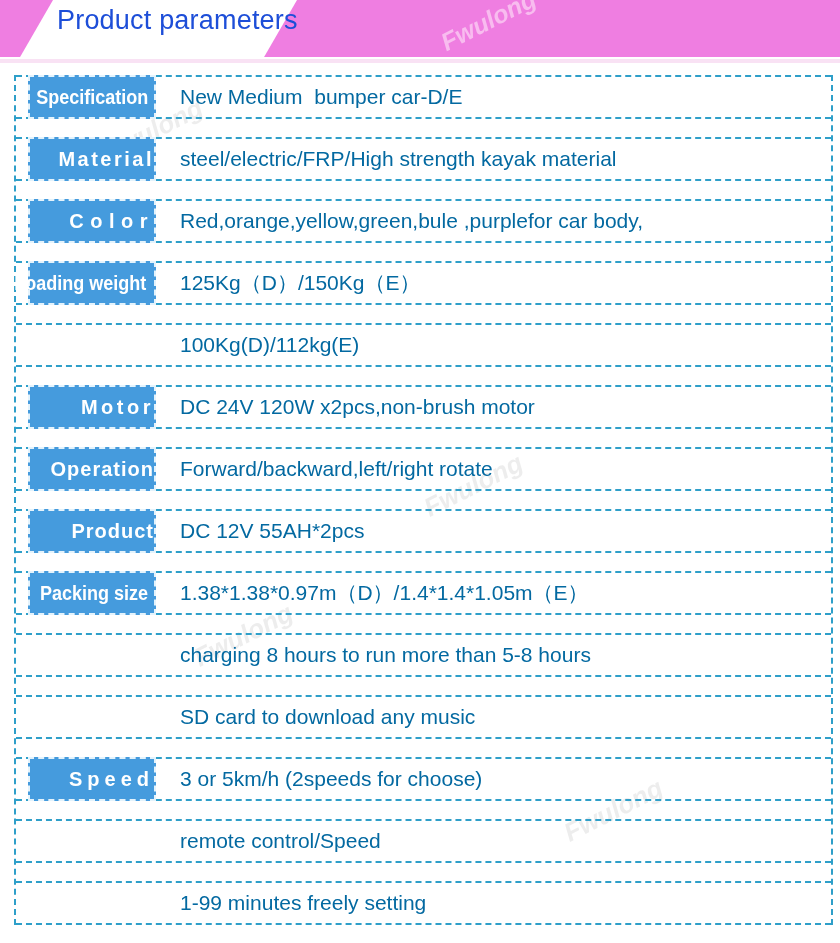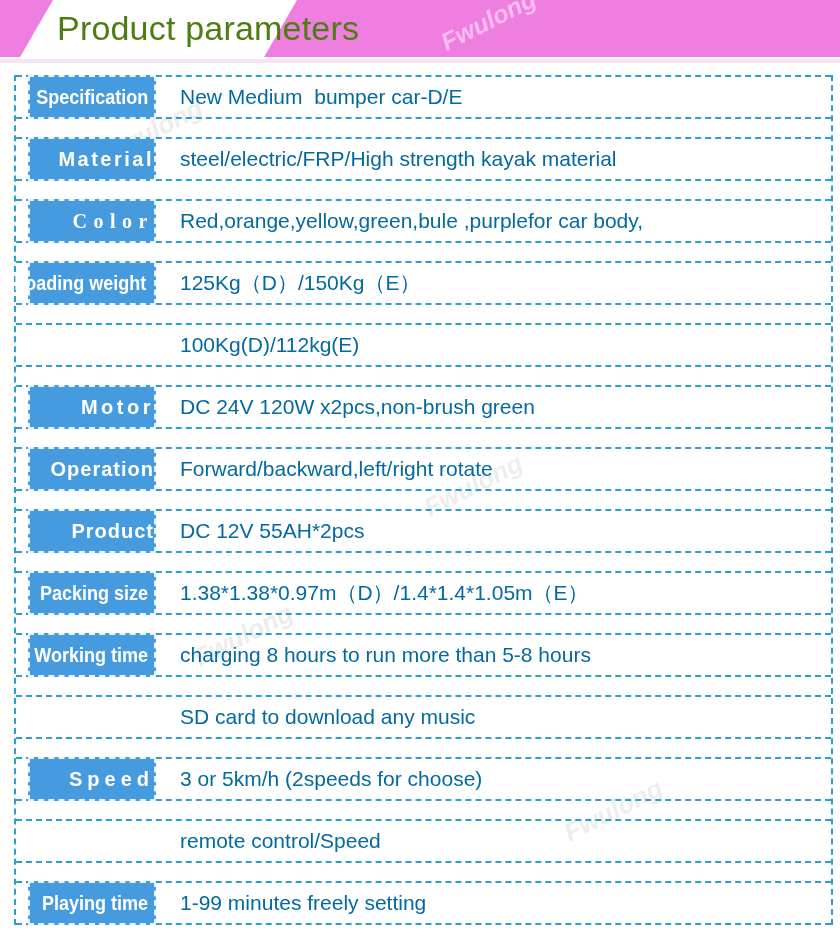--- a/index.html
+++ b/index.html
@@ -8,22 +8,22 @@
     font-family:"Liberation Sans", sans-serif;overflow:hidden;
   }
 
   
   .banner{position:absolute;left:0;top:0;width:840px;height:57px;background:#EF7EE1;}
   .banner-notch{
     position:absolute;left:53px;top:0;width:244px;height:57px;background:#ffffff;
     transform:skewX(-30deg);transform-origin:top left;
   }
   .banner-title{
-    position:absolute;left:57px;top:12px;height:32px;line-height:32px;
-    font-size:34px;color:#4d7c0f;letter-spacing:0.2px;white-space:nowrap;
+    position:absolute;left:57px;top:4px;height:32px;line-height:32px;
+    font-size:27px;color:#1d4ed8;letter-spacing:0.2px;white-space:nowrap;
   }
   .banner-strip{position:absolute;left:0;top:59px;width:840px;height:4px;background:#F6D3EE;opacity:.65;}
   .wm{position:absolute;font-style:italic;font-weight:bold;white-space:nowrap;pointer-events:none;}
   .wm-banner{left:437px;top:6px;font-size:25px;color:#F8BCEF;transform:rotate(-27deg);}
   .wm-body{font-size:26px;color:rgba(140,140,140,0.16);transform:rotate(-27deg);}
   .wm-b1{left:100px;top:115px;}
   .wm-b2{left:420px;top:470px;}
   .wm-b3{left:560px;top:795px;}
   .wm-b4{left:190px;top:620px;}
 
@@ -47,21 +47,21 @@
     position:absolute;left:0;top:0;right:0;bottom:0;
     padding-left:164px;display:flex;align-items:center;
     font-size:21px;color:#0369a1;white-space:pre-wrap;
   }
   
   .cond{transform:scaleX(0.9);}
   .ls-xs{letter-spacing:1px;}
   .ls-sm{letter-spacing:2.5px;}
   .ls-md{letter-spacing:3.5px;margin-left:20px;}
   .ls-lg{letter-spacing:5px;}
-  .ls-xl{letter-spacing:6.5px;font-family:Liberation Serif, serif;}
+  .ls-xl{letter-spacing:6.5px;}
 </style>
 </head>
 <body>
 
 <div class="banner">
   <div class="banner-notch"></div>
   <span class="wm wm-banner">Fwulong</span>
 </div>
 <div class="banner-title">Product parameters</div>
 <div class="banner-strip"></div>
@@ -99,21 +99,21 @@
     <div class="label-cell">
         <span class="cond">Loading weight</span>
       </div>
   </div>
 
   <div class="row">
     <div class="value-cell">100Kg(D)/112kg(E)</div>
   </div>
 
   <div class="row">
-    <div class="value-cell">DC 24V 120W x2pcs,non-brush green</div>
+    <div class="value-cell">DC 24V 120W x2pcs,non-brush motor</div>
     <div class="label-cell">
         <span class="ls-md">Motor</span>
       </div>
   </div>
 
   <div class="row">
     <div class="value-cell">Forward/backward,left/right rotate</div>
     <div class="label-cell">
         <span class="ls-xs">Operation</span>
       </div>
@@ -128,40 +128,34 @@
 
   <div class="row">
     <div class="value-cell">1.38*1.38*0.97m（D）/1.4*1.4*1.05m（E）</div>
     <div class="label-cell">
         <span class="cond">Packing size</span>
       </div>
   </div>
 
   <div class="row">
     <div class="value-cell">charging 8 hours to run more than 5-8 hours</div>
-    <div class="label-cell">
-        <span class="cond">Working time</span>
-      </div>
   </div>
 
   <div class="row">
     <div class="value-cell">SD card to download any music</div>
   </div>
 
   <div class="row">
     <div class="value-cell">3 or 5km/h (2speeds for choose)</div>
     <div class="label-cell">
         <span class="ls-lg">Speed</span>
       </div>
   </div>
 
   <div class="row">
     <div class="value-cell">remote control/Speed</div>
   </div>
 
   <div class="row">
     <div class="value-cell">1-99 minutes freely setting</div>
-    <div class="label-cell">
-        <span class="cond">Playing time</span>
-      </div>
   </div>
 
 </div>
 
 </body></html>

